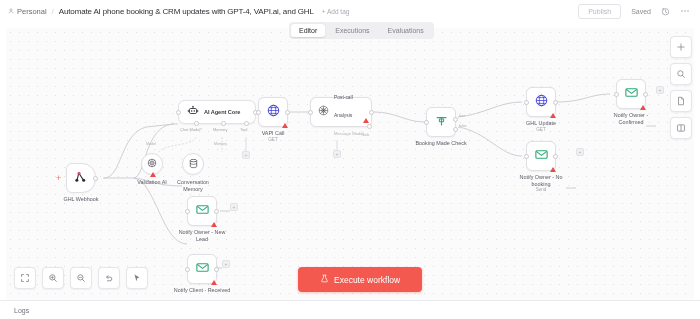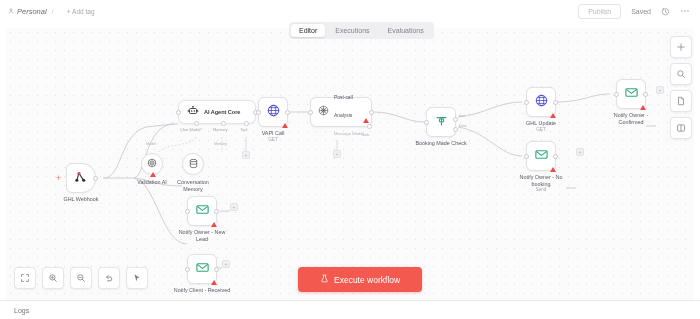--- a/index.html
+++ b/index.html
@@ -10,21 +10,21 @@
     overflow: hidden;
   }
   #app { position: relative; width: 700px; height: 319px; background:#fff; }
 
   
   .topbar {
     position: absolute; left:0; top:0; width:700px; height:22px;
     background:#fff; display:flex; align-items:center;
     padding: 0 8px; z-index: 40;
   }
-  .crumb-personal { display:flex; align-items:center; gap:3px; color:#6b6b75; font-size:7.5px;font-style:italic; }
+  .crumb-personal { display:flex; align-items:center; gap:3px; color:#6b6b75; font-size:7.5px; }
   .crumb-sep { color:#d0d0d6; font-size:8px; margin:0 5px; }
   .crumb-title { color:#2f2f36; font-size:8px; letter-spacing:-0.02em; white-space:nowrap; }
   .add-tag { color:#a9a9b2; font-size:6.5px; margin-left:8px; white-space:nowrap; }
   .topbar-right { margin-left:auto; display:flex; align-items:center; gap:10px; padding-right:2px; }
   .btn-publish {
     border:1px solid #e3e3e8; border-radius:3px; background:#fff;
     color:#b9b9c1; font-size:7px; padding:3px 9px; line-height:1;
   }
   .saved-text { color:#8b8b94; font-size:7px; }
   .icon-btn-plain { color:#9a9aa3; display:flex; align-items:center; justify-content:center; }
@@ -161,20 +161,21 @@
     <div class="crumb-personal">
       <span>
         <svg width="6" height="6" viewBox="0 0 16 16">
             <circle cx="8" cy="5" r="2.7" fill="none" stroke="#8a8a93" stroke-width="1.4"></circle>
             <path d="M3 14c0-2.8 2.2-4.4 5-4.4s5 1.6 5 4.4" fill="none" stroke="#8a8a93" stroke-width="1.4"></path>
           </svg>
       </span>
       <span>Personal</span>
     </div>
     <span class="crumb-sep">/</span>
+    <span class="crumb-title">Automate AI phone booking &amp; CRM updates with GPT-4, VAPI.ai, and GHL</span>
     <span class="add-tag">+ Add tag</span>
 
     <div class="topbar-right">
       <button class="btn-publish">Publish</button>
       <span class="saved-text">Saved</span>
       <span class="icon-btn-plain">
         <svg width="9" height="9" viewBox="0 0 16 16">
             <circle cx="8" cy="8.5" r="5.6" fill="none" stroke="#9a9aa3" stroke-width="1.3"></circle>
             <path d="M8 5.5v3.2l2.1 1.3" fill="none" stroke="#9a9aa3" stroke-width="1.3" stroke-linecap="round"></path>
             <path d="M2.2 4.2l2.3-1.5" stroke="#9a9aa3" stroke-width="1.3" stroke-linecap="round"></path>

